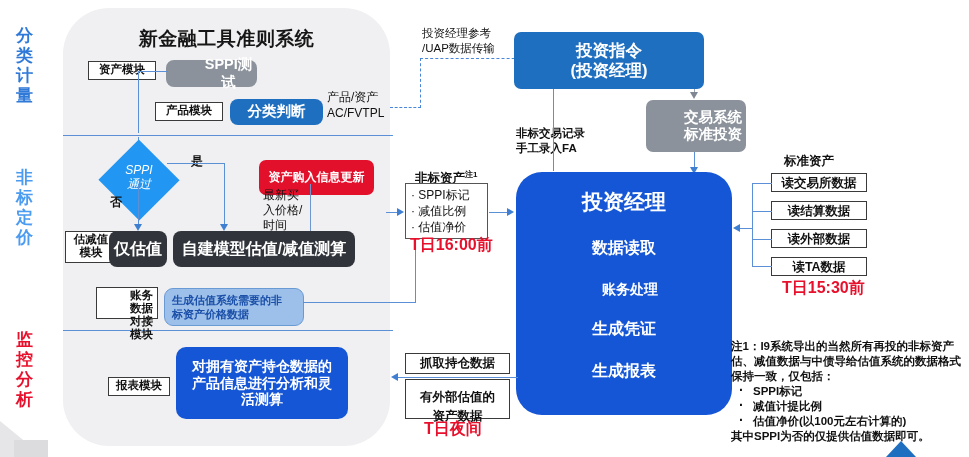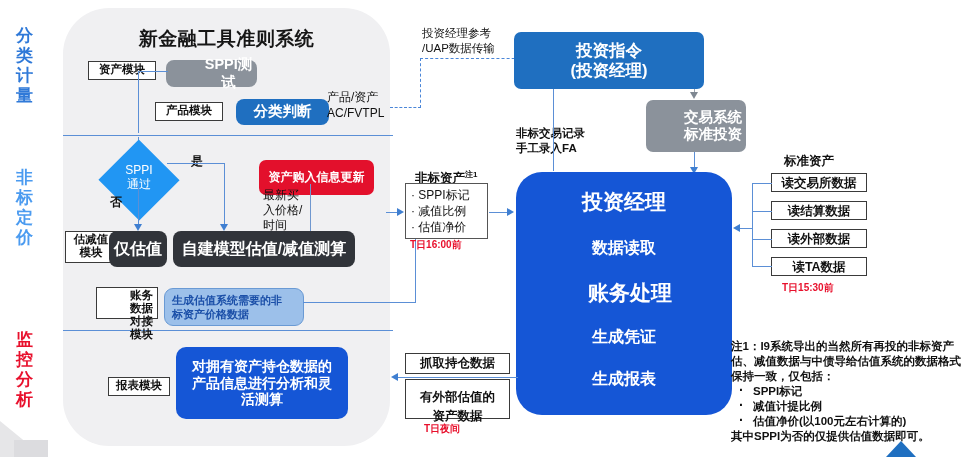--- a/index.html
+++ b/index.html
@@ -61,27 +61,27 @@
     line-height:14px; text-align:left; padding:4px 7px;
   }
 
   
   .diamond{
     position:absolute; width:74px; height:60px; background:#2196f3;
     transform:rotate(45deg) scale(.78,.95);
   }
   .diamond-txt{
     position:absolute; width:90px; text-align:center; color:#fff;
-    font-size:12px; line-height:14px; font-weight:500;
+    font-size:12px; line-height:14px; font-weight:500;font-style:italic;
   }
 
   
   .txt{ position:absolute; font-size:12px; color:#111; line-height:14px; }
   .txt.b{ font-weight:bold; }
-  .red-t{ color:#e8112d; font-weight:bold; font-size:10px; }
+  .red-t{ color:#e8112d; font-weight:bold; font-size:16px; }
 
   
   .listbox{
     position:absolute; background:#ffffff; border:1.3px solid #555;
     font-size:12px; color:#111; line-height:16px; padding:3px 6px 3px 5px;
   }
   .listbox div{ white-space:nowrap; }
 
   
   .readbox{
@@ -166,21 +166,21 @@
 
   <div class="divider d1"></div>
   <div class="divider d2"></div>
 
   <div class="tag" style="left:88px; top:61px; width:68px; height:19px;">资产模块</div>
 
   <div class="rbox gray" style="left:166px; top:60px; width:91px; height:27px; font-size:14.5px;">SPPI测试</div>
 
   <div class="tag" style="left:155px; top:102px; width:68px; height:19px;">产品模块</div>
 
-  <div class="rbox blue" style="left:236px; top:99px; width:93px; height:26px; font-size:14.5px;">分类判断</div>
+  <div class="rbox blue" style="left:230px; top:99px; width:93px; height:26px; font-size:14.5px;">分类判断</div>
 
   <div class="txt" style="left:327px; top:90px;">产品/资产</div>
   <div class="txt" style="left:327px; top:106px;">AC/FVTPL</div>
 
   <div class="ln lnv" style="left:138px; top:71px; height:62px;"></div>
   <div class="ln lnh" style="left:138px; top:71px; width:30px;"></div>
   <div class="ln lnv" style="left:138px; top:137px; height:16px;"></div>
   <div class="arrow ar-down" style="left:134px; top:152px;"></div>
 
   <div class="diamond" style="left:102px; top:150px;"></div>
@@ -256,21 +256,21 @@
   <div class="arrow ar-down" style="left:690px; top:167px;"></div>
 
   <div class="txt b" style="left:516px; top:126px; line-height:15px; white-space:pre-line; font-size:11.5px;">非标交易记录
 手工录入FA</div>
   <div class="ln lnv" style="left:553px; top:89px; height:82px;"></div>
 
   <div class="rbox bigblue" style="left:516px; top:172px; width:216px; height:243px; border-radius:26px; display:block;">
     <div style="color:#fff; text-align:center; padding-top:18px;">
       <div style="font-size:21px; font-weight:bold;">投资经理</div>
       <div style="font-size:16px; margin-top:24px;">数据读取</div>
-      <div style="font-size:21px; margin-top:23px;padding-left:12px;">账务处理</div>
+      <div style="font-size:14px; margin-top:23px;padding-left:12px;">账务处理</div>
       <div style="font-size:16px; margin-top:23px;">生成凭证</div>
       <div style="font-size:16px; margin-top:23px;">生成报表</div>
     </div>
   </div>
 
   <div class="txt b" style="left:415px; top:168px; font-size:12.5px;">
     <span>非标资产</span><sup style="font-size:8px;">注1</sup>
   </div>
   <div class="listbox" style="left:405px; top:183px; width:83px;">
     <div>· SPPI标记</div>

